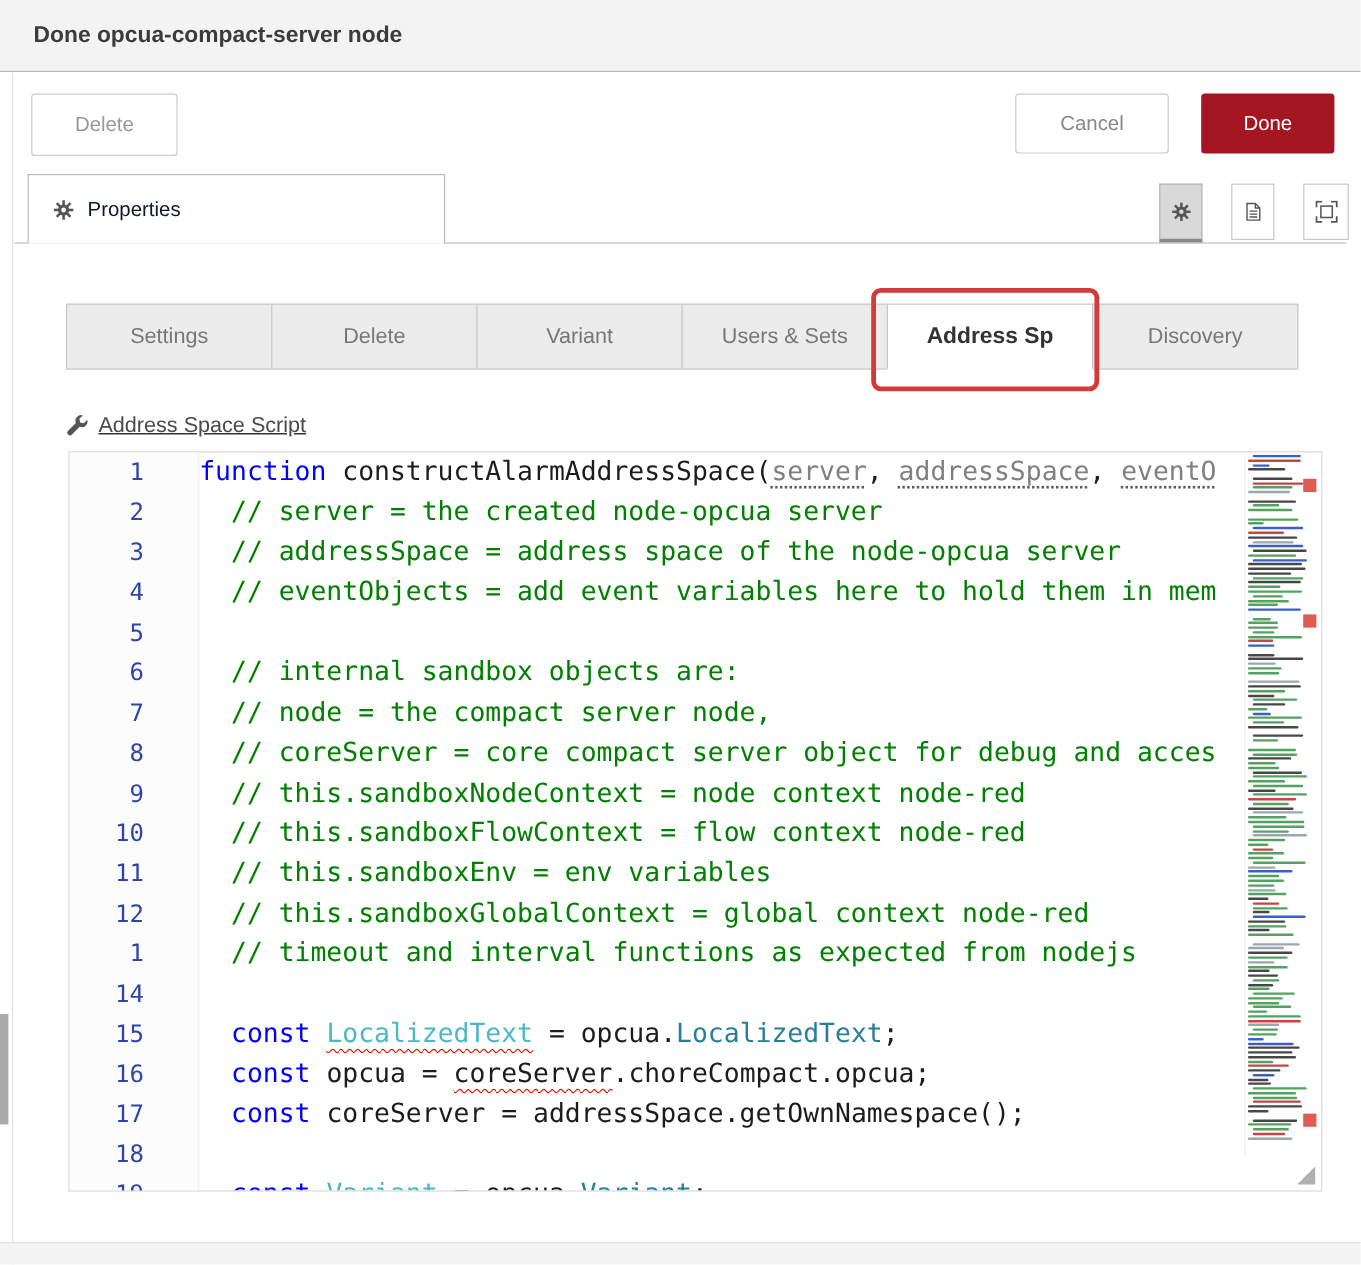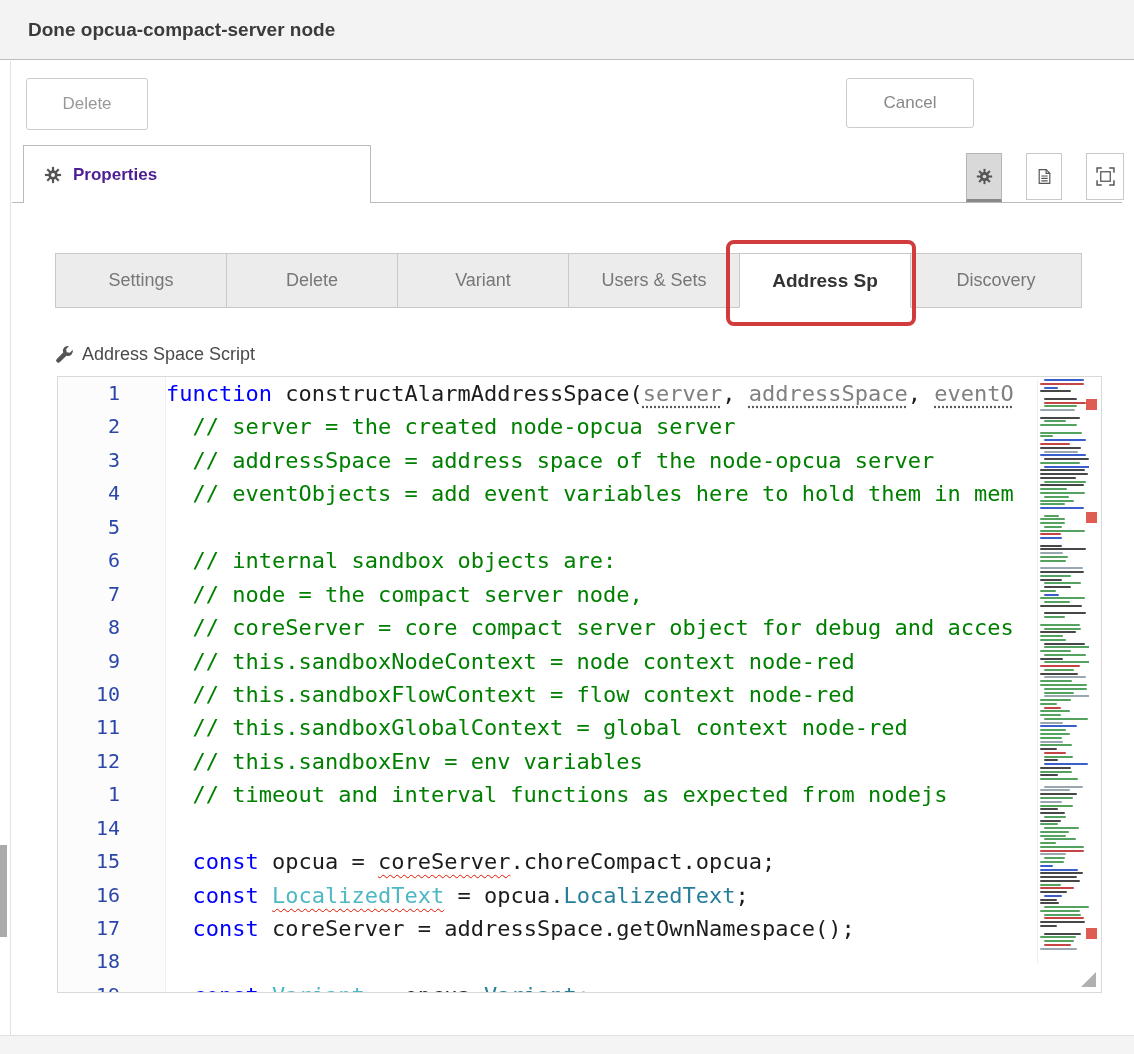--- a/index.html
+++ b/index.html
@@ -23,39 +23,39 @@
          font-family:"Liberation Sans", sans-serif; background:#fff; border:1px solid #ccc; }
   .btn-delete { left:26px; width:122px; color:#999; height:52px; }
   .btn-cancel { left:846px; width:128px; color:#888; }
   .btn-done   { left:1001px; width:111px; color:#fff; border:none; }
 
   
   .props-divider { position:absolute; left:12px; right:12px; top:202px; height:1px; background:#bbb; z-index:1; }
   .props-tab { position:absolute; left:23px; top:145px; width:348px; height:58px; background:#fff;
                border:1px solid #bbb; border-bottom:none; z-index:2; display:flex; align-items:center;
                gap:11px; padding-left:20px; }
-  .props-tab .lbl { font-size:17px; font-weight:bold; color:#4c1d95; }
+  .props-tab .lbl { font-size:17px; font-weight:normal; color:#0f172a; }
   .hdr-btn { position:absolute; top:153px; z-index:2; display:flex; align-items:center; justify-content:center; cursor:pointer; }
   .hdr-btn-gear { left:966px; width:36px; height:49px; background:#d9d9d9; border:1px solid #b5b5b5; border-bottom:3px solid #888; }
   .hdr-btn-doc  { left:1026px; width:36px; height:47px; background:#fff; border:1px solid #c9c9c9; }
   .hdr-btn-frame{ left:1086px; width:38px; height:47px; background:#fff; border:1px solid #c9c9c9; }
 
   
   .tab-bar { position:absolute; left:55px; top:253px; height:55px; display:flex; z-index:0; }
   .tab { width:172px; height:55px; margin-left:-1px; background:#ececec; border:1px solid #c9c9c9;
          display:flex; align-items:center; justify-content:center; font-size:18px; color:#777;
          overflow:hidden; white-space:nowrap; cursor:pointer; }
   .tab:first-child { margin-left:0; }
   .tab.active { background:#fff; border-bottom:1px solid #fff; font-weight:bold; color:#333; z-index:1; font-size:19px; }
 
   .annotation-box { position:absolute; left:726px; top:240px; width:190px; height:86px;
                     border:4px solid #d23b3b; border-radius:8px; z-index:5; pointer-events:none; }
 
   
-  .section-row { position:absolute; left:55px; top:341px; height:26px; display:flex; align-items:center; gap:8px; }
+  .section-row { position:absolute; left:55px; top:341px; height:26px; display:flex; align-items:center; gap:8px;text-decoration:underline; }
   .section-row .lbl { font-size:18px; color:#4a4a4a; }
 
   
   .editor { position:absolute; left:57px; top:376px; width:1045px; height:617px;
             border:1px solid #d9d9d9; background:#fff; overflow:hidden;
             font-family:"DejaVu Sans Mono", monospace; }
   .gutter { position:absolute; left:0; top:0; bottom:0; width:108px; background:#fcfcfc;
             border-right:1px solid #f0f0f0; }
   .ln { height:33.45px; line-height:33.45px; text-align:right; padding-right:45px;
         font-size:20px; color:#2b46a8; }
@@ -91,20 +91,21 @@
 
   <div class="titlebar">
     <span class="title">Done opcua-compact-server node</span>
   </div>
 
   <div class="left-divider"></div>
   <div class="left-scroll-thumb"></div>
 
   <button class="btn btn-delete">Delete</button>
   <button class="btn btn-cancel">Cancel</button>
+  <button class="btn btn-done" id="done-btn" style="background: rgb(163, 22, 34);">Done</button>
 
   <div class="props-divider"></div>
 
   <div class="props-tab">
     <span>
       <svg viewBox="0 0 20 20" width="18" height="18">
         <g fill="#555">
           <rect x="8.8" y="1" width="2.4" height="18"></rect>
           <rect x="8.8" y="1" width="2.4" height="18" transform="rotate(45 10 10)"></rect>
           <rect x="8.8" y="1" width="2.4" height="18" transform="rotate(90 10 10)"></rect>
@@ -209,26 +210,26 @@
         <div class="cl"><span class="tk-kw">function</span><span class="tk-pl"> constructAlarmAddressSpace(</span><span class="tk-param">server</span><span class="tk-pl">, </span><span class="tk-param">addressSpace</span><span class="tk-pl">, </span><span class="tk-param">eventO</span></div>
         <div class="cl"><span class="tk-cm">  // server = the created node-opcua server</span></div>
         <div class="cl"><span class="tk-cm">  // addressSpace = address space of the node-opcua server</span></div>
         <div class="cl"><span class="tk-cm">  // eventObjects = add event variables here to hold them in mem</span></div>
         <div class="cl"></div>
         <div class="cl"><span class="tk-cm">  // internal sandbox objects are:</span></div>
         <div class="cl"><span class="tk-cm">  // node = the compact server node,</span></div>
         <div class="cl"><span class="tk-cm">  // coreServer = core compact server object for debug and acces</span></div>
         <div class="cl"><span class="tk-cm">  // this.sandboxNodeContext = node context node-red</span></div>
         <div class="cl"><span class="tk-cm">  // this.sandboxFlowContext = flow context node-red</span></div>
+        <div class="cl"><span class="tk-cm">  // this.sandboxEnv = env variables</span></div>
         <div class="cl"><span class="tk-cm">  // this.sandboxGlobalContext = global context node-red</span></div>
-        <div class="cl"><span class="tk-cm">  // this.sandboxEnv = env variables</span></div>
         <div class="cl"><span class="tk-cm">  // timeout and interval functions as expected from nodejs</span></div>
         <div class="cl"></div>
+        <div class="cl"><span class="tk-pl">  </span><span class="tk-kw">const</span><span class="tk-pl"> </span><span class="tk-typeerr">LocalizedText</span><span class="tk-pl"> = opcua.</span><span class="tk-prop">LocalizedText</span><span class="tk-pl">;</span></div>
         <div class="cl"><span class="tk-pl">  </span><span class="tk-kw">const</span><span class="tk-pl"> opcua = </span><span class="tk-err">coreServer</span><span class="tk-pl">.choreCompact.opcua;</span></div>
-        <div class="cl"><span class="tk-pl">  </span><span class="tk-kw">const</span><span class="tk-pl"> </span><span class="tk-typeerr">LocalizedText</span><span class="tk-pl"> = opcua.</span><span class="tk-prop">LocalizedText</span><span class="tk-pl">;</span></div>
         <div class="cl"><span class="tk-pl">  </span><span class="tk-kw">const</span><span class="tk-pl"> coreServer = addressSpace.getOwnNamespace();</span></div>
         <div class="cl"></div>
         <div class="cl"><span class="tk-pl">  </span><span class="tk-kw">const</span><span class="tk-pl"> </span><span class="tk-type">Variant</span><span class="tk-pl"> = opcua.</span><span class="tk-prop">Variant</span><span class="tk-pl">;</span></div>
       </div>
     <div class="minimap">
         <div class="mm-row" style="width: 78.1937%; margin-left: 6px; background: rgb(58, 95, 205);"></div>
         <div class="mm-row" style="width: 85.9065%; margin-left: 2px; background: rgb(197, 69, 69);"></div>
         <div class="mm-row" style="width: 27.533%; margin-left: 6px; background: rgb(58, 95, 205);"></div>
         <div class="mm-row" style="width: 60.6381%; margin-left: 2px; background: rgb(71, 71, 71);"></div>
         <div class="mm-row" style="width: 39.1845%; margin-left: 2px; background: rgb(84, 162, 95); visibility: hidden;"></div>

